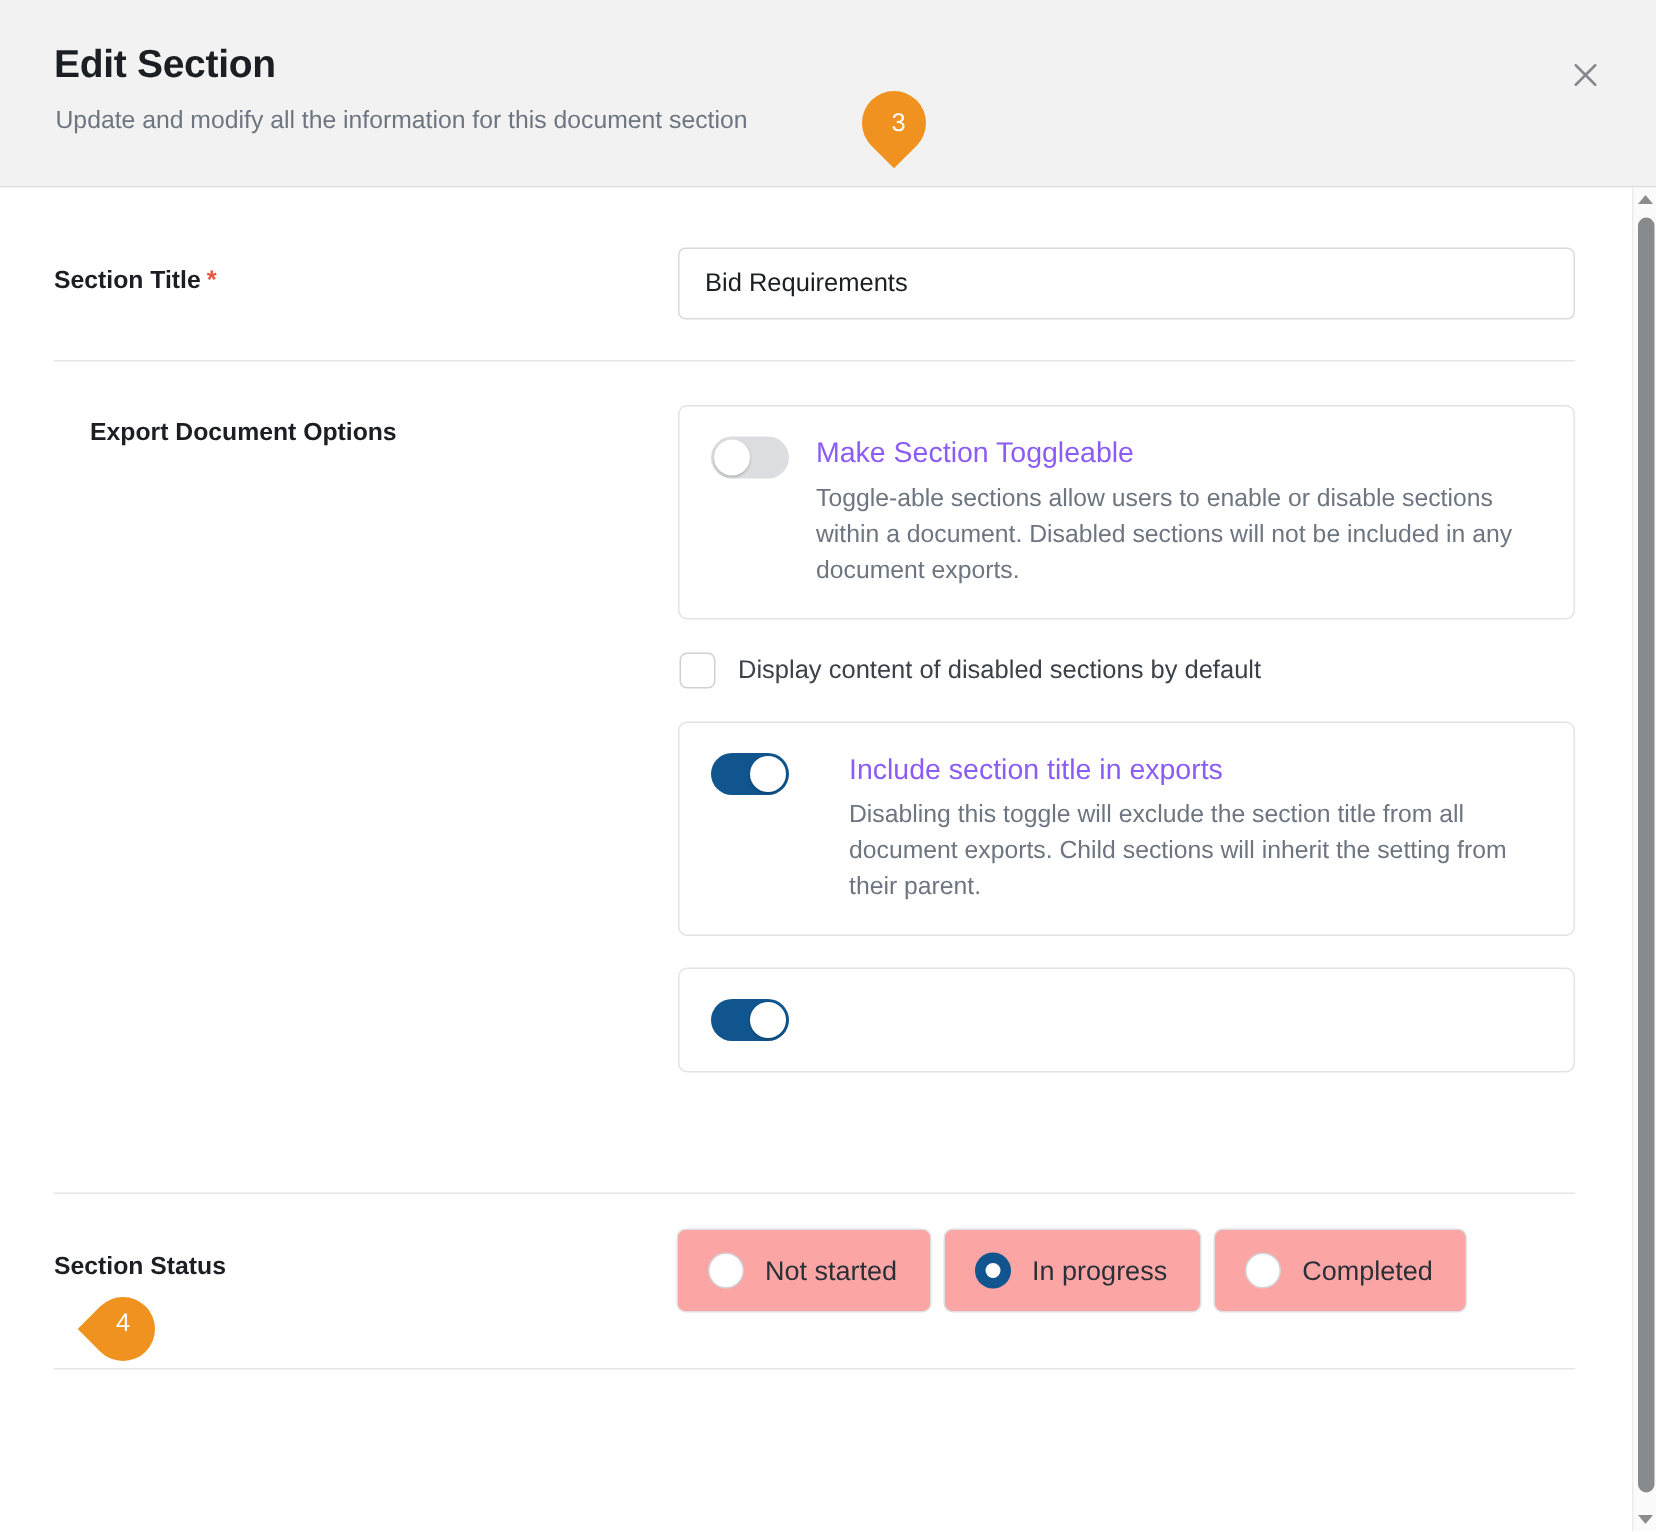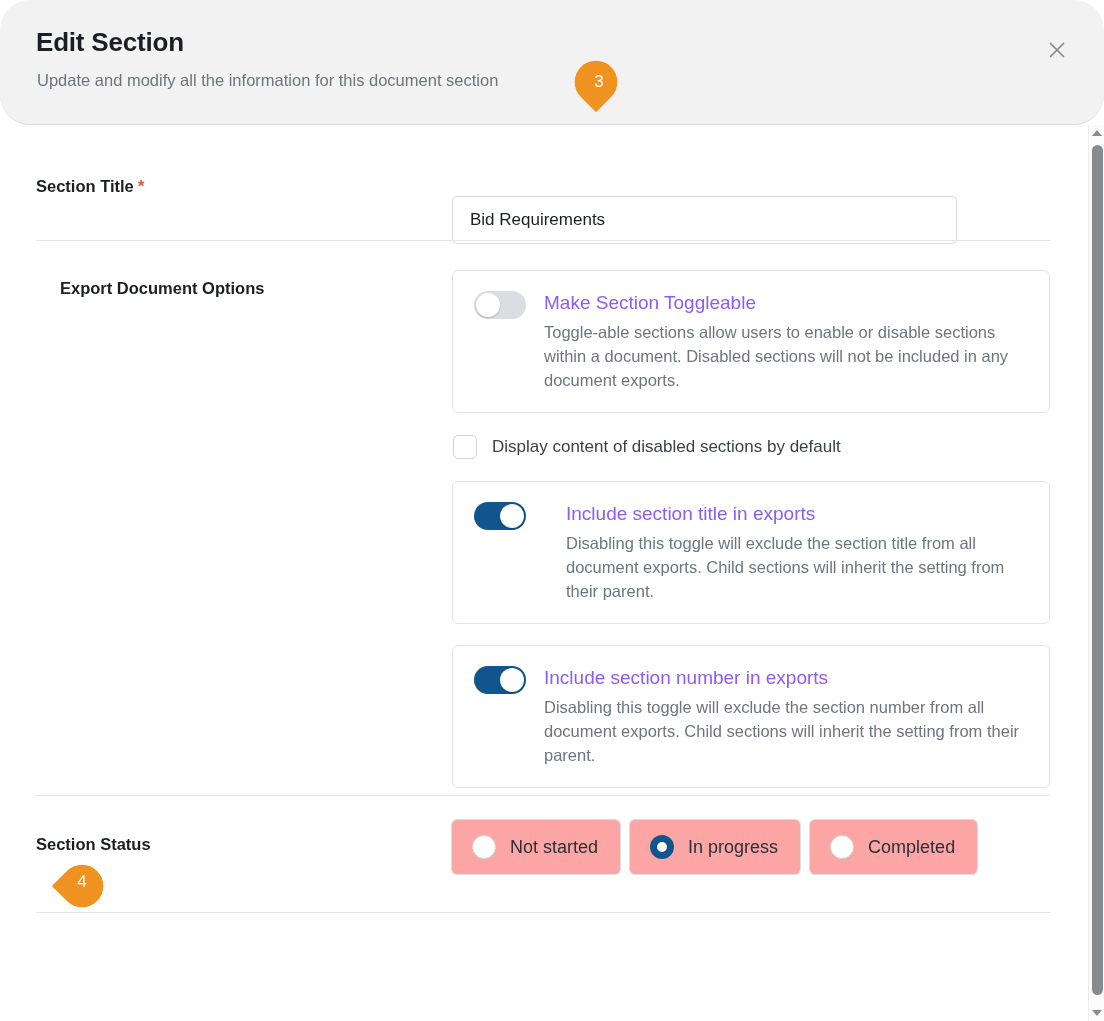--- a/index.html
+++ b/index.html
@@ -12,21 +12,20 @@
   }
 
   .app { position: relative; width: 1104px; height: 1021px; background:#fff; }
 
   
   .modal-header {
     position: absolute; left:0; top:0;
     width: 1104px; height: 125px;
     background: #f2f2f2;
     border-bottom: 1px solid #dcdcdc;
-    border-radius: 30px;
   }
   .modal-title {
     position: absolute; left: 36px; top: 27px;
     font-size: 26px; font-weight: bold; color: #1b1f23;
     letter-spacing: -0.2px;
   }
   .modal-subtitle {
     position: absolute; left: 37px; top: 71px;
     font-size: 16.5px; color: #6d7580;
   }
@@ -83,30 +82,29 @@
   .field-label {
     position: absolute; left: 0; top: 0;
     font-size: 16.5px; font-weight: bold; color: #1b1f23;
   }
   .req-star { color: #e8543f; font-size: 17px; margin-left: 4px; }
 
   .control-col { position: absolute; left: 416px; top: 0; width: 598px; }
 
   
   .text-input {
-    width: 505px; height: 48px;
+    width: 598px; height: 48px;
     border: 1px solid #d9dadd;
     border-radius: 5px;
     background: #fff;
     font-family: "Liberation Sans", sans-serif;
     font-size: 17px;
     color: #1b1f23;
     padding: 0 17px;
     outline: none;
-    margin-top: 31px;
   }
 
   .divider {
     position: absolute; left: 36px; width: 1014px; height: 1px;
     background: #e4e5e7;
   }
 
   
   .opt-card {
     position: relative;
@@ -267,24 +265,20 @@
           <div class="opt-text">
             <div class="opt-title">Include section title in exports</div>
             <div class="opt-desc">Disabling this toggle will exclude the section title from all document exports. Child sections will inherit the setting from their parent.</div>
           </div>
         </div>
 
         <div class="opt-card" style="margin-top: 21px;">
           <div class="toggle on">
             <div class="knob"></div>
           </div>
-          <div class="opt-text">
-            <div class="opt-title">Include section number in exports</div>
-            <div class="opt-desc">Disabling this toggle will exclude the section number from all document exports. Child sections will inherit the setting from their parent.</div>
-          </div>
         </div>
       </div>
     </div>
 
     <div class="divider" style="top: 670px;"></div>
 
     <div class="row" style="top: 694px;">
       <div class="field-label" style="top:16px;">Section Status</div>
       <div class="control-col" style="left: 415px;">
         <div class="radio-group">

